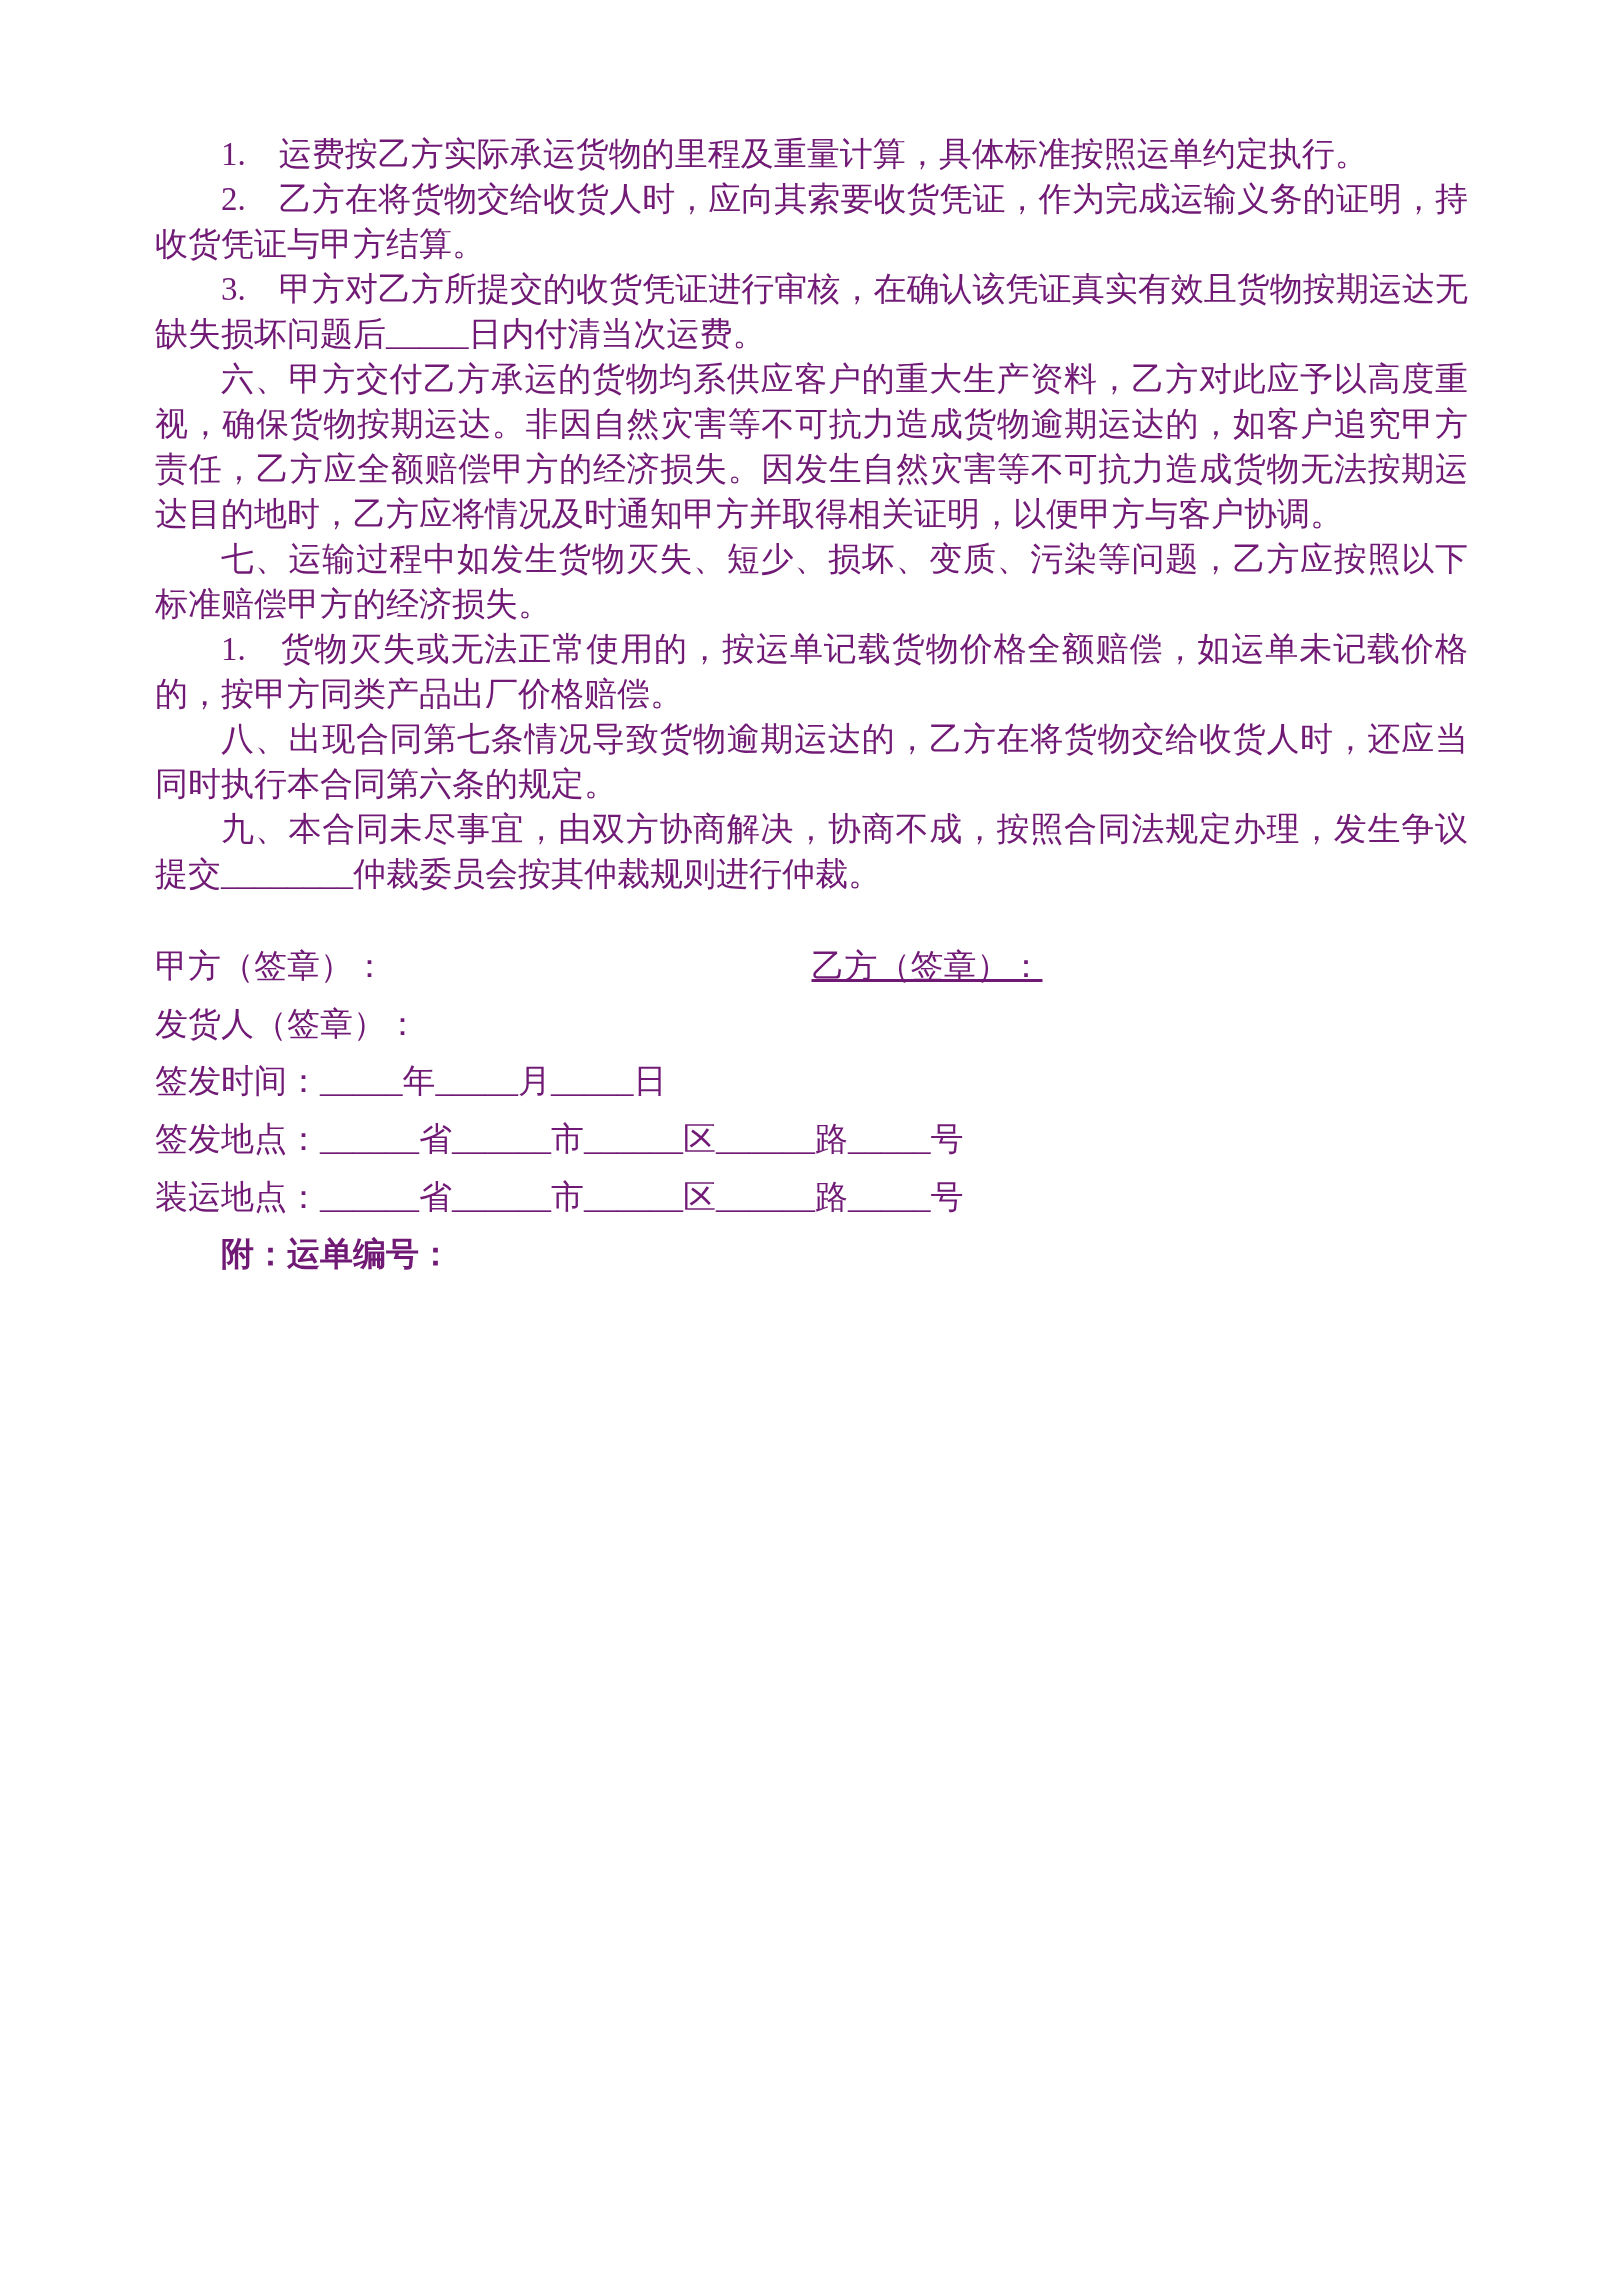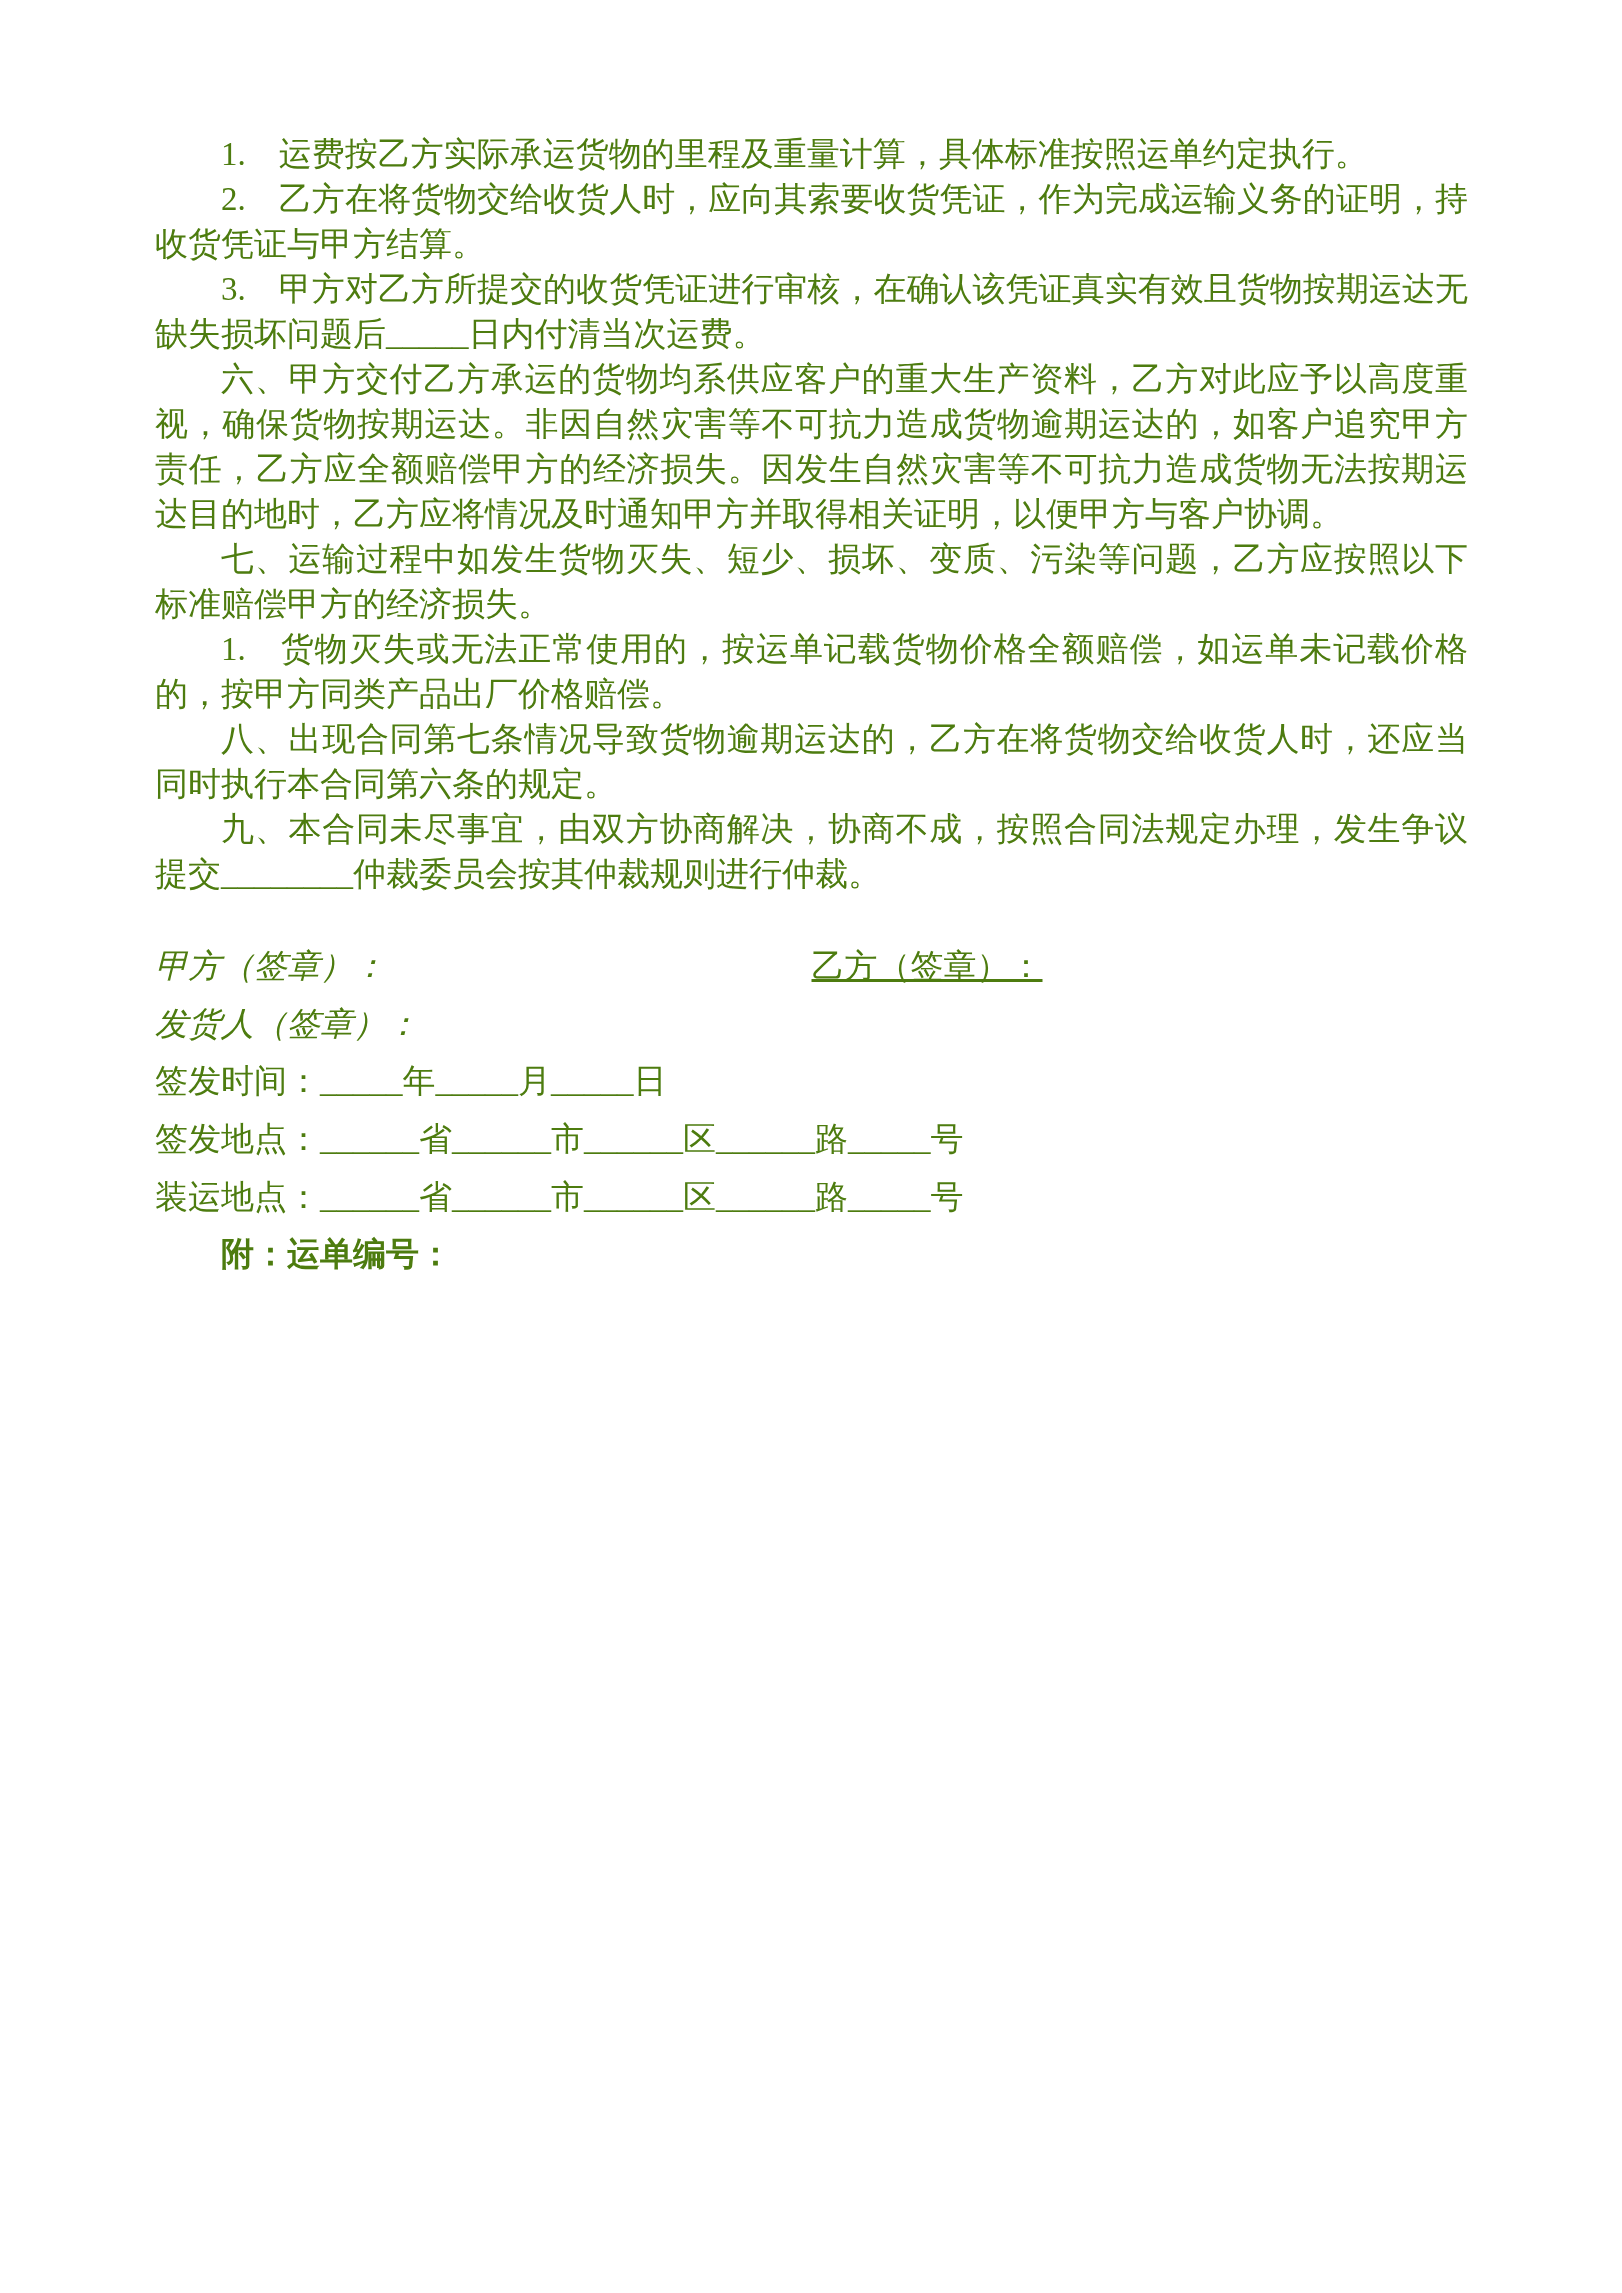--- a/index.html
+++ b/index.html
@@ -10,39 +10,39 @@
   .page {
     position: relative;
     width: 1623px;
     height: 2294px;
     margin: 0 auto;
     background: #ffffff;
     box-sizing: border-box;
     padding: 132px 155px 4px 155px;
     font-family: "Liberation Serif", "DejaVu Serif", serif;
     font-size: 33px;
-    color: #4d7c0f;
+    color: #701a75;
     overflow: hidden;
   }
   .para {
     margin: 0;
     text-indent: 2em;
     line-height: 45px;
     text-align: justify;
     white-space: pre-wrap;
   }
   .sig-block {
     margin-top: 47px;
   }
   .sig-row {
     display: flex;
     margin: 0 0 12.7px 0;
     line-height: 45px;
   }
-  .sig-left { width: 50%; font-style: italic; }
+  .sig-left { width: 50%; }
   .sig-right { width: 50%; text-decoration: underline; }
   .sig-line {
     margin: 0 0 12.7px 0;
     line-height: 45px;
     white-space: pre-wrap;
   }
   .note {
     margin: 7.3px 0 0 0;
     line-height: 45px;
     font-weight: bold;

